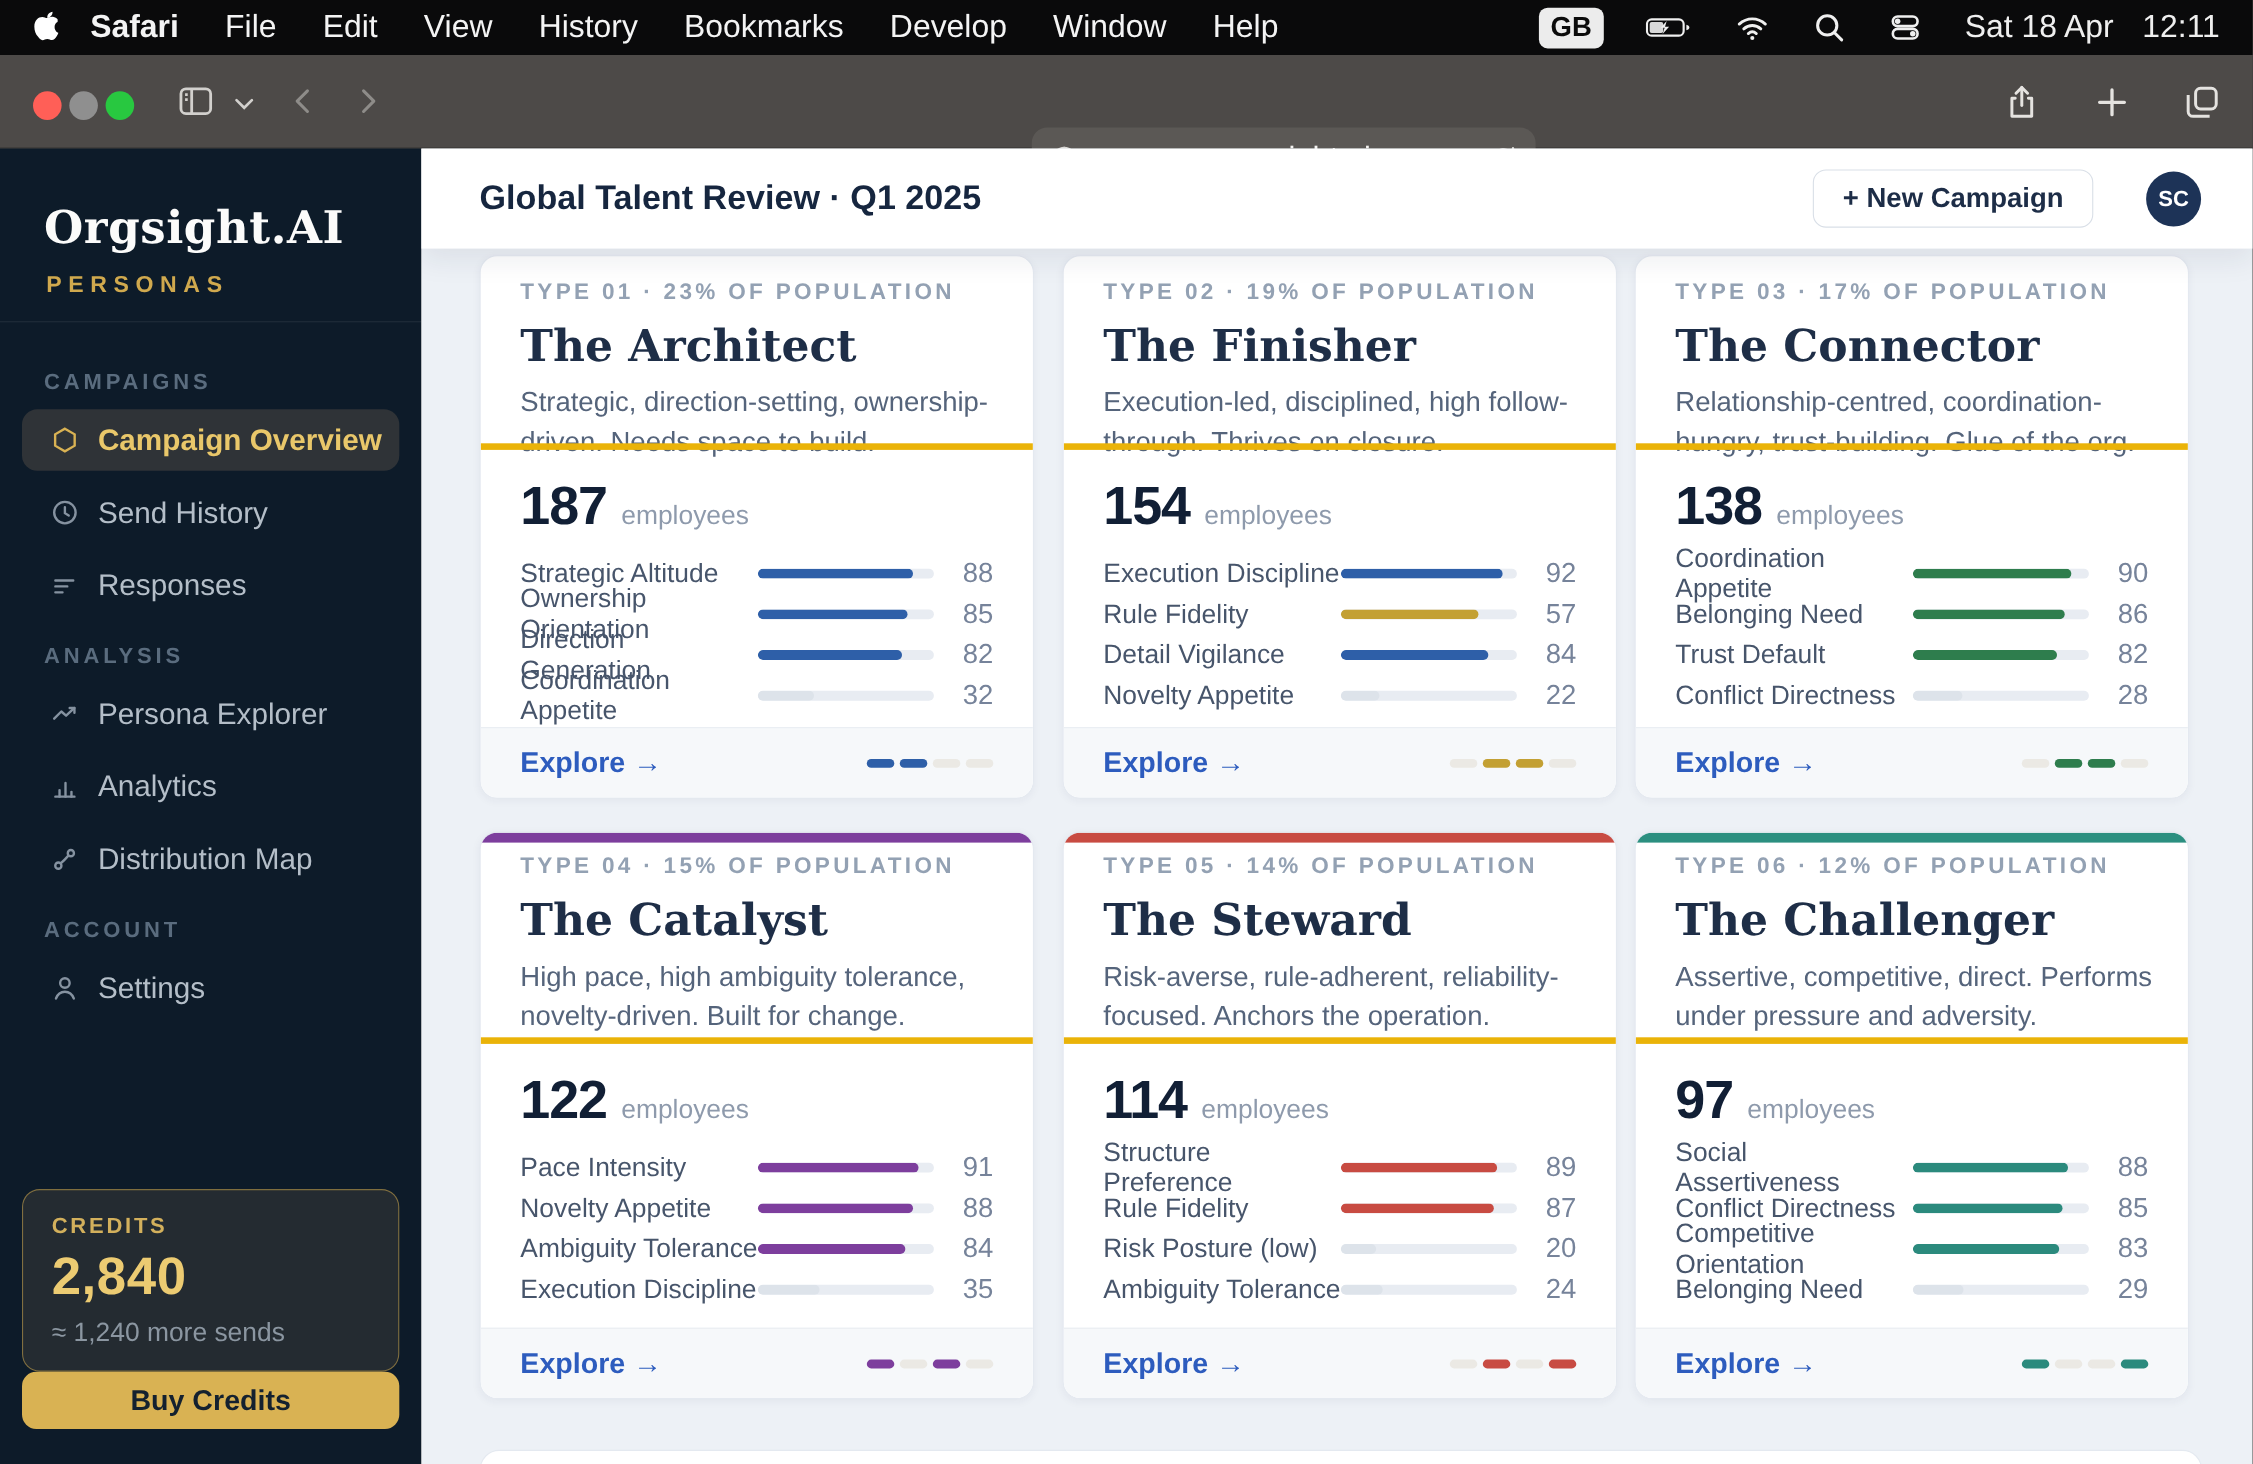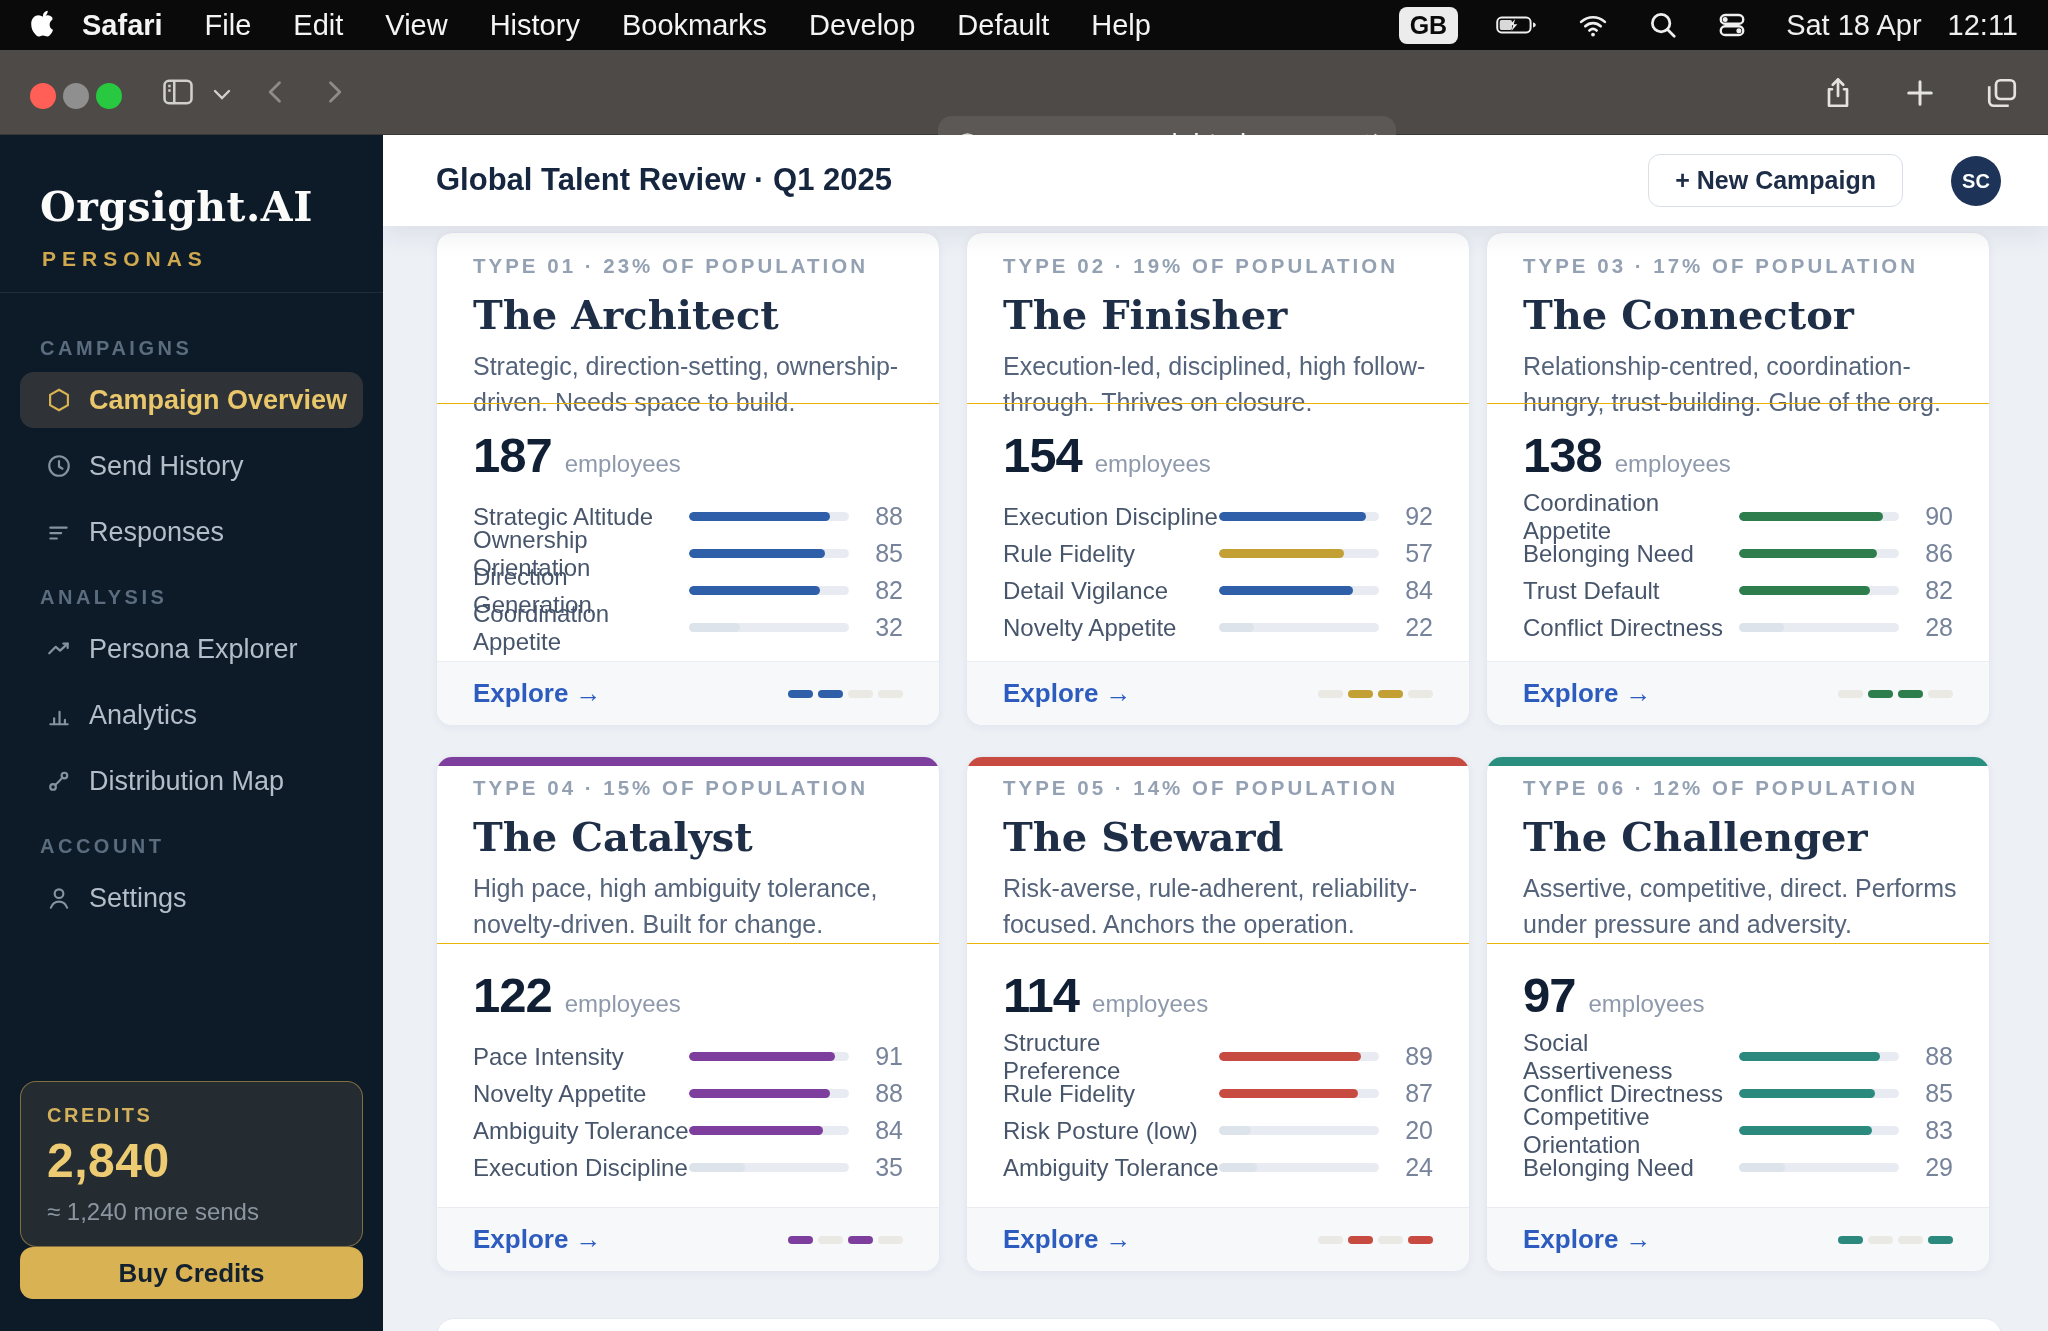--- a/index.html
+++ b/index.html
@@ -75,21 +75,21 @@
   .card.col0{left:53px;} .card.col1{left:583px;} .card.col2{left:1103px;}
   .card.row1{top:97px;height:494px;} .card.row2{top:621px;height:516px;}
   .card-strip{height:9px;flex:none;}
   .card-head{padding:10px 36px 0;flex:none;box-sizing:border-box;}
   .row1 .card-head{height:170px;padding-top:21px;}
   .row2 .card-head{height:177px;}
   .type-label{font-size:20.5px;font-weight:700;letter-spacing:3px;color:#93a1b3;}
   .card-title{font-family:"DejaVu Serif","Liberation Serif",serif;font-size:40px;font-weight:700;
     color:#1e2e47;margin-top:13px;}
   .card-desc{font-size:25px;color:#55647b;line-height:1.42;margin-top:11px;width:438px;}
-  .card-stats{border-top:1px solid #eab308;padding:23px 36px 0;flex:1;}
+  .card-stats{border-top:6px solid #eab308;padding:23px 36px 0;flex:1;}
   .count-row{display:flex;align-items:baseline;gap:13px;}
   .count{font-size:49px;font-weight:800;color:#111f35;letter-spacing:-1px;}
   .count-unit{font-size:24px;color:#8e9aac;}
   .metrics{margin-top:15px;}
   .metric{display:flex;align-items:center;height:37px;}
   .m-label{width:216px;font-size:24px;color:#47556b;flex:none;}
   .m-track{width:160px;height:9px;border-radius:5px;background:#e8ecf2;flex:none;overflow:hidden;}
   .m-fill{height:100%;border-radius:5px;}
   .m-value{flex:1;text-align:right;font-size:25px;color:#76839a;}
   .card-footer{flex:none;height:63px;background:#f6f8fa;border-top:1px solid #e9edf2;
@@ -113,21 +113,21 @@
           </svg>
       </span>
       <div class="menu-items" style="display:flex;align-items:center;">
           <div class="menu-item app-name">Safari</div>
           <div class="menu-item">File</div>
           <div class="menu-item">Edit</div>
           <div class="menu-item">View</div>
           <div class="menu-item">History</div>
           <div class="menu-item">Bookmarks</div>
           <div class="menu-item">Develop</div>
-          <div class="menu-item">Default</div>
+          <div class="menu-item">Window</div>
           <div class="menu-item">Help</div>
         </div>
     </div>
     <div class="menu-right">
       <span class="gb-badge">GB</span>
       <span class="icon">
         <svg width="42" height="30" viewBox="0 0 34 24" fill="none" stroke="currentColor" stroke-width="1.6">
             <rect x="1" y="6" width="27" height="12" rx="3.5"></rect>
             <path d="M30 10v4c1.4-0.3 2.2-1 2.2-2s-0.8-1.7-2.2-2z" fill="currentColor" stroke="none"></path>
             <path d="M15.5 7.2l-4.5 5h3l-1.5 4.6 4.8-5.4h-3z" fill="currentColor" stroke="none"></path>

